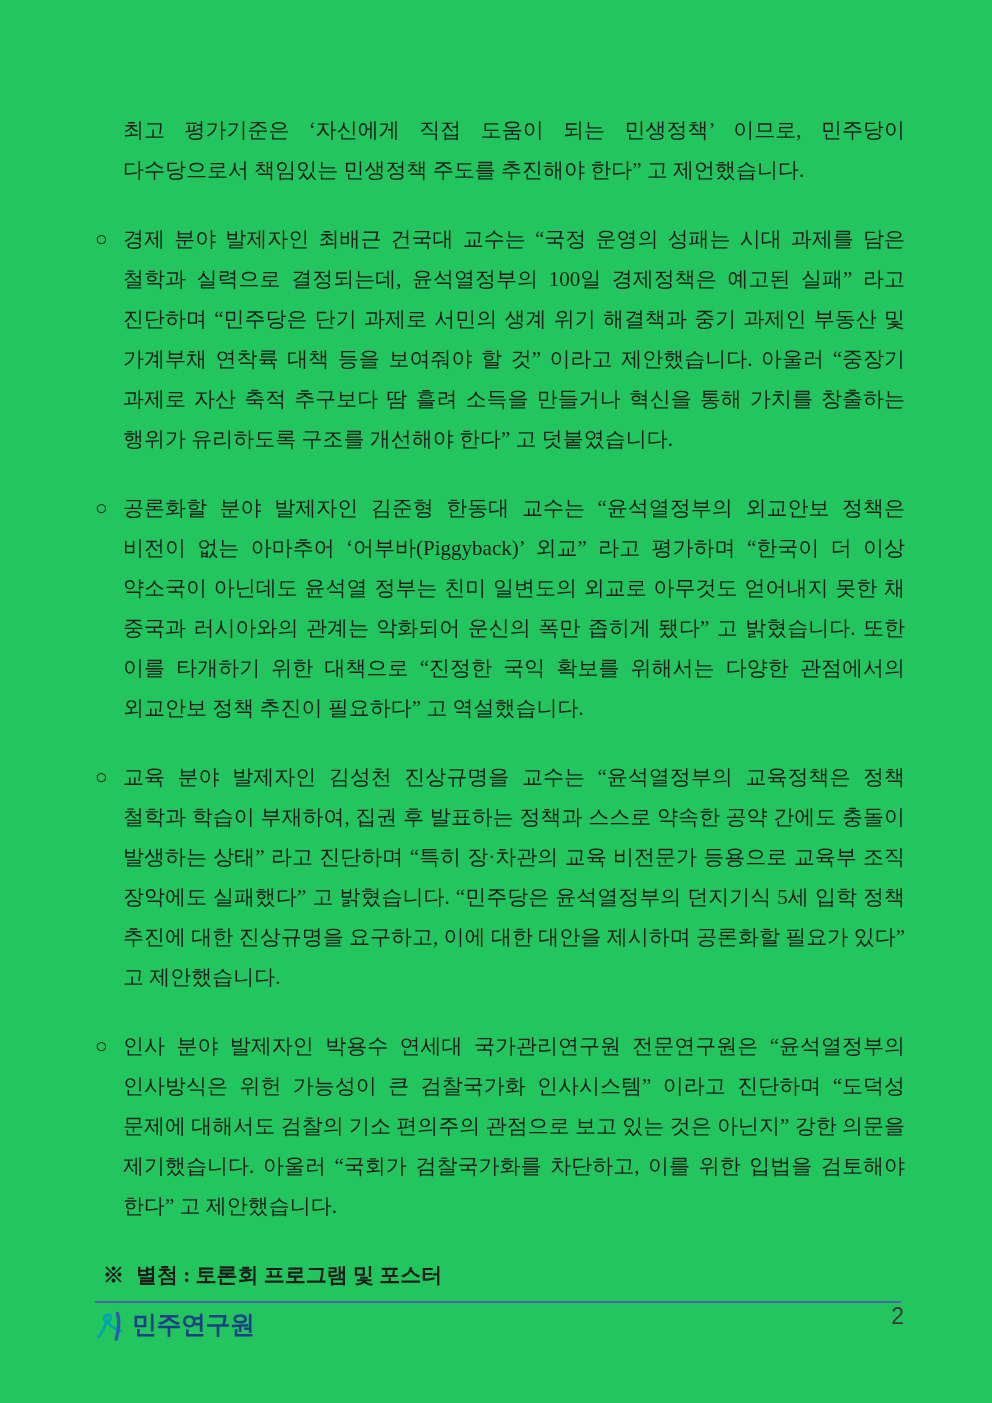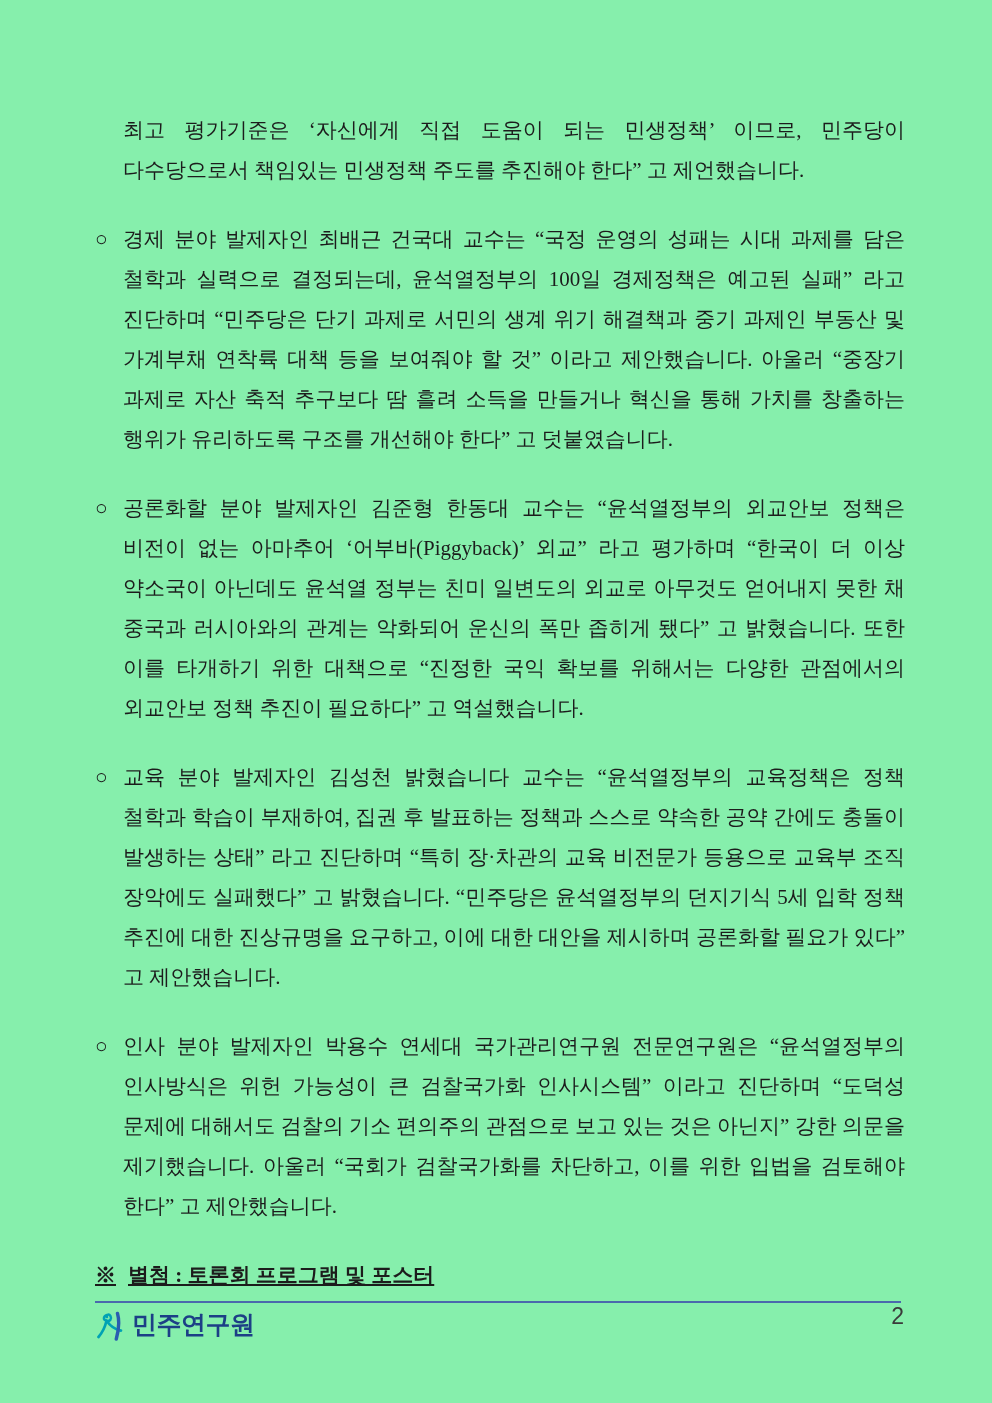--- a/index.html
+++ b/index.html
@@ -9,43 +9,42 @@
     --logo-blue: #2a5db0;
     --text: #1c1c1c;
   }
   html, body { margin: 0; padding: 0; }
   body {
     width: 992px; height: 1403px;
     background: #ffffff;
     font-family: "Liberation Serif", "DejaVu Serif", serif;
     color: var(--text);
   }
-  .page { position: relative; width: 992px; height: 1403px; overflow: hidden; background: #86efac; }
+  .page { position: relative; width: 992px; height: 1403px; overflow: hidden; background: #22c55e; }
 
   .content {
     position: absolute; left: 95px; top: 110px; width: 810px;
     font-size: 21px; line-height: 40px;
     text-align: justify; word-break: keep-all;
   }
   .para {
     position: relative;
     margin: 0 0 29px 0;
     padding-left: 28px;
   }
   .bullet {
     position: absolute; left: 0; top: 0;
     font-size: 21px;
   }
   .b { font-weight: normal; }
 
   .attachment {
     position: relative;
-    margin: 0; padding-left: 0;
+    margin: 8px; padding-left: 0;
     font-weight: bold;
-    text-decoration: underline;
   }
   .attach-marker { margin-right: 12px; }
 
   .footer-divider {
     position: absolute; left: 95px; top: 1301px;
     width: 806px; height: 2px;
     background: var(--footer-line);
   }
   .logo {
     position: absolute; left: 97px; top: 1308px;
@@ -78,21 +77,21 @@
       <span class="rich"><span class="b">경제</span><span> 분야 발제자인 </span><span class="b">최배근 건국대 교수</span><span>는 “국정 운영의 성패는 시대 과제를 담은 철학과 실력으로 결정되는데, 윤석열정부의 100일 경제정책은 예고된 실패” 라고 진단하며 “민주당은 단기 과제로 서민의 생계 위기 해결책과 중기 과제인 부동산 및 가계부채 연착륙 대책 등을 보여줘야 할 것” 이라고 제안했습니다. 아울러 “중장기 과제로 자산 축적 추구보다 땀 흘려 소득을 만들거나 혁신을 통해 가치를 창출하는 행위가 유리하도록 구조를 개선해야 한다” 고 덧붙였습니다.</span></span>
     </p>
 
     <p class="para">
       <span class="bullet">○</span>
       <span class="rich"><span class="b">공론화할</span><span> 분야 발제자인 </span><span class="b">김준형 한동대 교수</span><span>는 “윤석열정부의 외교안보 정책은 비전이 없는 아마추어 ‘어부바(Piggyback)’ 외교” 라고 평가하며 “한국이 더 이상 약소국이 아닌데도 윤석열 정부는 친미 일변도의 외교로 아무것도 얻어내지 못한 채 중국과 러시아와의 관계는 악화되어 운신의 폭만 좁히게 됐다” 고 밝혔습니다. 또한 이를 타개하기 위한 대책으로 “진정한 국익 확보를 위해서는 다양한 관점에서의 외교안보 정책 추진이 필요하다” 고 역설했습니다.</span></span>
     </p>
 
     <p class="para">
       <span class="bullet">○</span>
-      <span class="rich"><span class="b">교육</span><span> 분야 발제자인 </span><span class="b">김성천 밝혔습니다 교수</span><span>는 “윤석열정부의 교육정책은 정책 철학과 학습이 부재하여, 집권 후 발표하는 정책과 스스로 약속한 공약 간에도 충돌이 발생하는 상태” 라고 진단하며 “특히 장·차관의 교육 비전문가 등용으로 교육부 조직 장악에도 실패했다” 고 밝혔습니다. “민주당은 윤석열정부의 던지기식 5세 입학 정책 추진에 대한 진상규명을 요구하고, 이에 대한 대안을 제시하며 공론화할 필요가 있다” 고 제안했습니다.</span></span>
+      <span class="rich"><span class="b">교육</span><span> 분야 발제자인 </span><span class="b">김성천 진상규명을 교수</span><span>는 “윤석열정부의 교육정책은 정책 철학과 학습이 부재하여, 집권 후 발표하는 정책과 스스로 약속한 공약 간에도 충돌이 발생하는 상태” 라고 진단하며 “특히 장·차관의 교육 비전문가 등용으로 교육부 조직 장악에도 실패했다” 고 밝혔습니다. “민주당은 윤석열정부의 던지기식 5세 입학 정책 추진에 대한 진상규명을 요구하고, 이에 대한 대안을 제시하며 공론화할 필요가 있다” 고 제안했습니다.</span></span>
     </p>
 
     <p class="para">
       <span class="bullet">○</span>
       <span class="rich"><span class="b">인사</span><span> 분야 발제자인 </span><span class="b">박용수 연세대 국가관리연구원 전문연구원</span><span>은 “윤석열정부의 인사방식은 위헌 가능성이 큰 검찰국가화 인사시스템” 이라고 진단하며 “도덕성 문제에 대해서도 검찰의 기소 편의주의 관점으로 보고 있는 것은 아닌지” 강한 의문을 제기했습니다. 아울러 “국회가 검찰국가화를 차단하고, 이를 위한 입법을 검토해야 한다” 고 제안했습니다.</span></span>
     </p>
 
     <p class="attachment">
       <span class="attach-marker">※</span><span>별첨 : 토론회 프로그램 및 포스터</span>
     </p>

